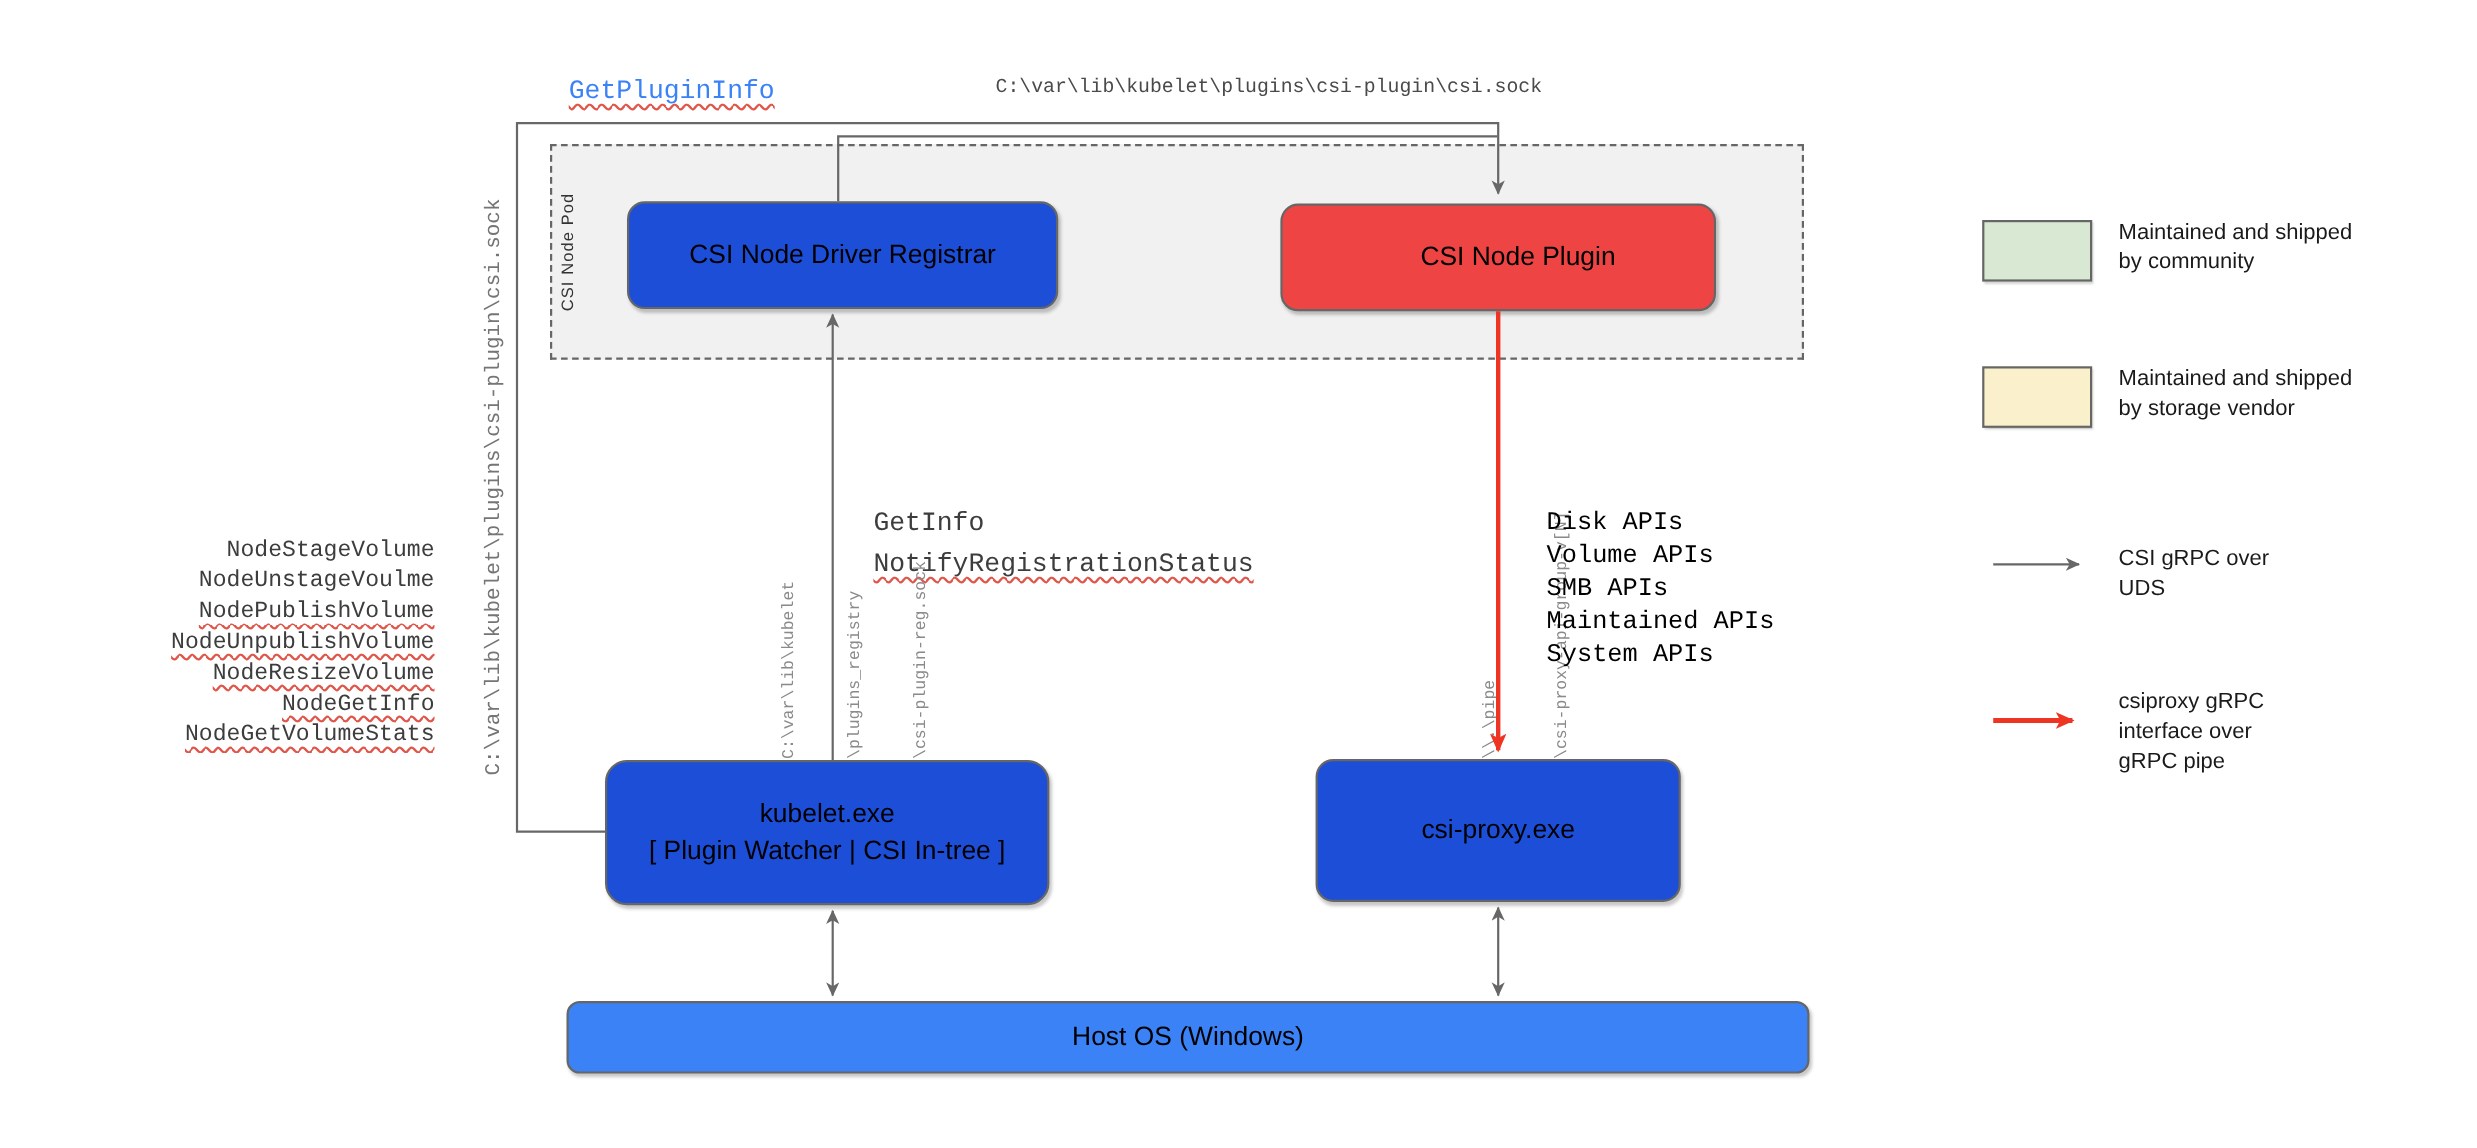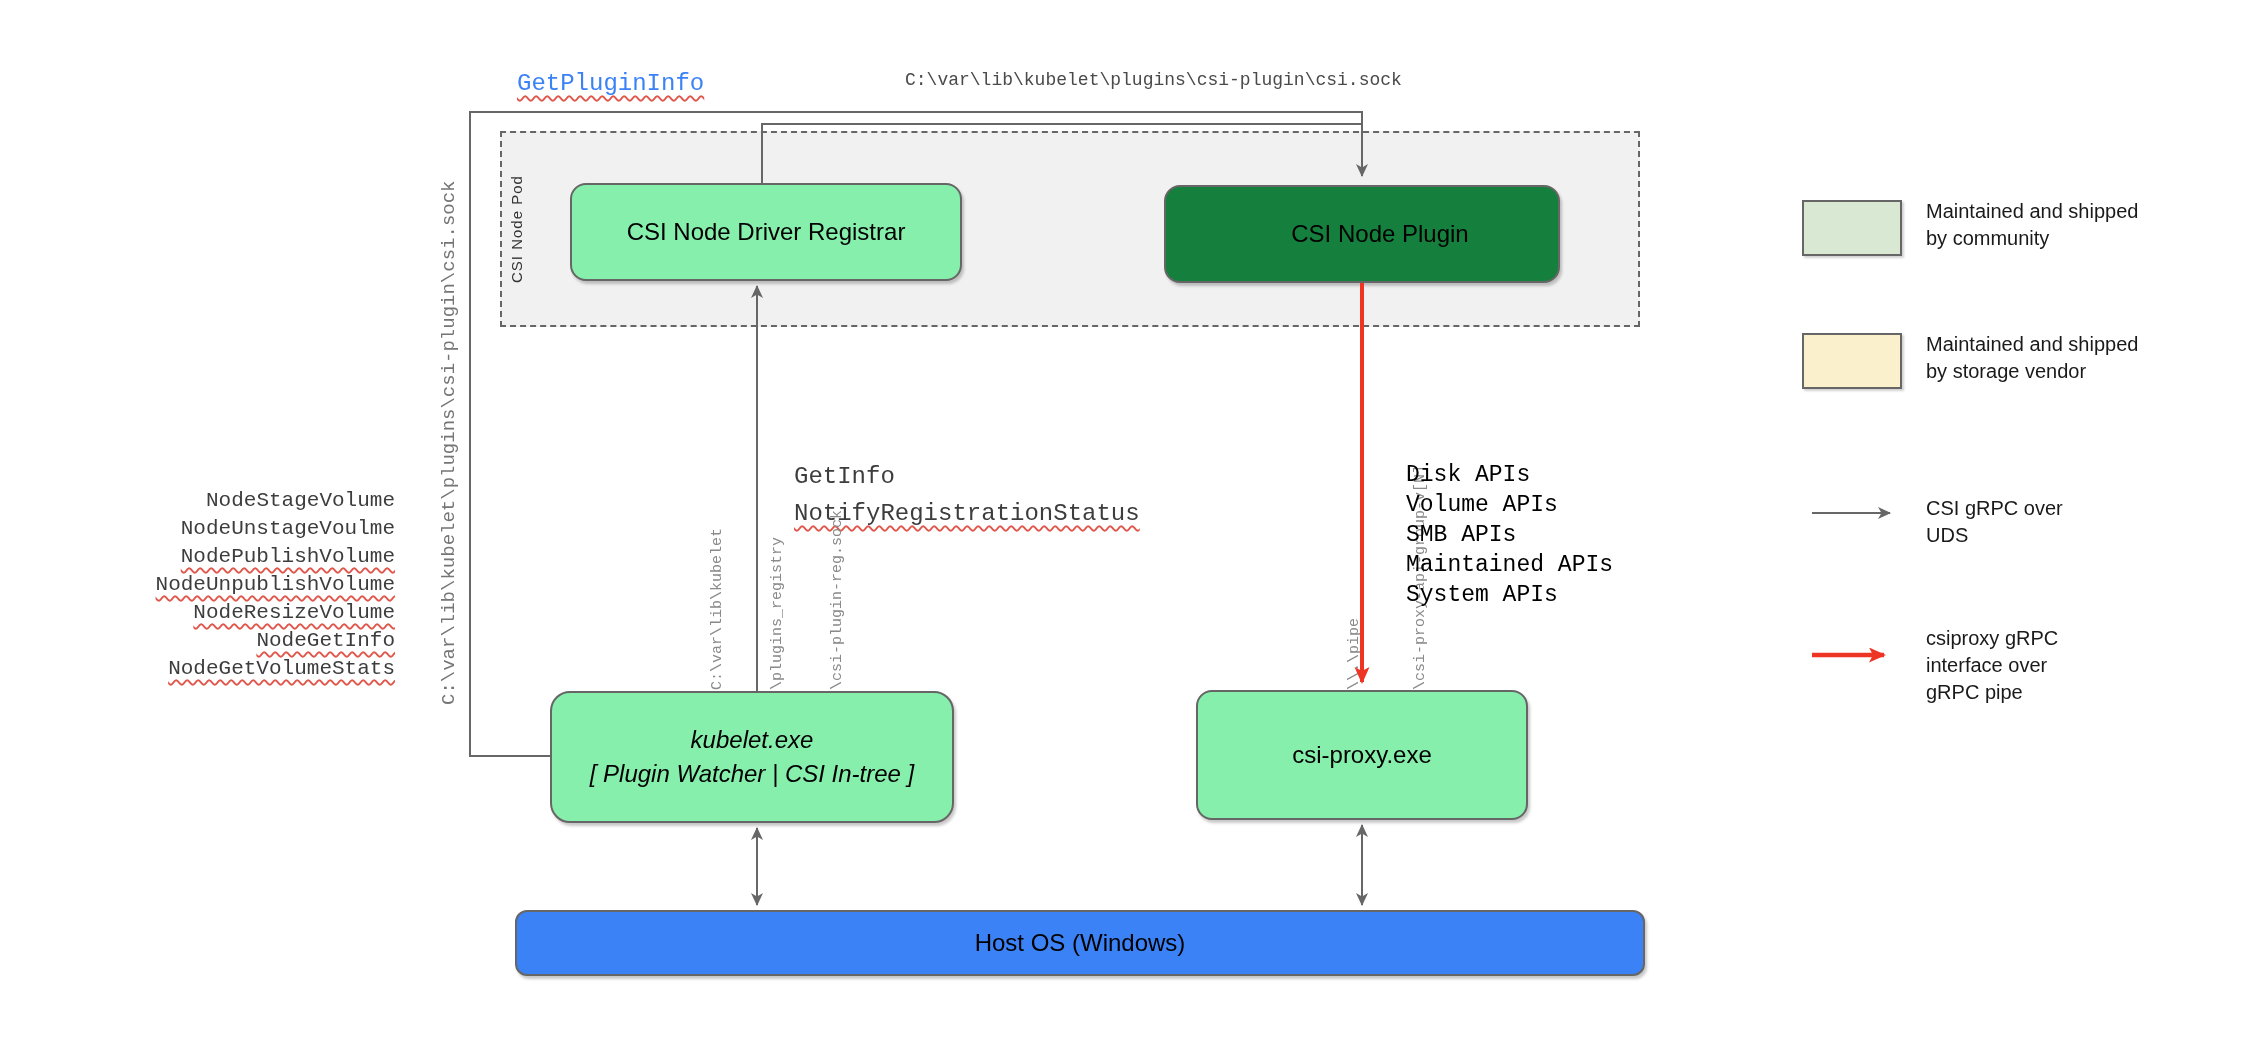--- a/index.html
+++ b/index.html
@@ -5,22 +5,22 @@
   html,body{margin:0;padding:0;background:#ffffff;}
   .stage{
     position:relative;width:2252px;height:1044px;background:#ffffff;overflow:hidden;
     font-family:"Liberation Sans",sans-serif;
   }
   .box{
     position:absolute;border:2px solid #666666;display:flex;align-items:center;justify-content:center;
     text-align:center;color:#000;font-size:24px;line-height:34px;
     box-shadow:2px 3px 3px rgba(0,0,0,0.22);box-sizing:border-box;
   }
-  .green{background:#86efac;border-radius:16px;}
-  .yellow{background:#15803d;border-radius:16px;padding-left:36px;}
+  .green{background:#1d4ed8;border-radius:16px;}
+  .yellow{background:#ef4444;border-radius:16px;padding-left:36px;}
   .blue{background:#3b82f6;border-radius:12px;}
   .pod{
     position:absolute;left:500px;top:131px;width:1140px;height:196px;
     background:#f1f1f1;border:2px dashed #666666;box-sizing:border-box;
   }
   .vtext{
     position:absolute;writing-mode:vertical-rl;transform:rotate(180deg);
     font-family:"Liberation Mono","DejaVu Sans Mono",monospace;white-space:pre;
   }
   .mono{font-family:"Liberation Mono","DejaVu Sans Mono",monospace;}
@@ -43,21 +43,21 @@
   <div class="vtext" style="left:508px;top:146px;height:166px;font-family:'Liberation Sans',sans-serif;font-size:15px;color:#333;letter-spacing:1px;text-align:center;">CSI Node Pod</div>
 
   <div class="box green" style="left:570px;top:183px;width:392px;height:98px;">
     <span>CSI Node Driver Registrar</span>
   </div>
 
   <div class="box yellow" style="left:1164px;top:185px;width:396px;height:98px;">
     <span>CSI Node Plugin</span>
   </div>
 
-  <div class="box green" style="left:550px;top:691px;width:404px;height:132px;border-radius:20px;font-style:italic;">
+  <div class="box green" style="left:550px;top:691px;width:404px;height:132px;border-radius:20px;">
     <div>
       <div>kubelet.exe</div>
       <div>[ Plugin Watcher | CSI In-tree ]</div>
     </div>
   </div>
 
   <div class="box green" style="left:1196px;top:690px;width:332px;height:130px;">
     <span>csi-proxy.exe</span>
   </div>
 

